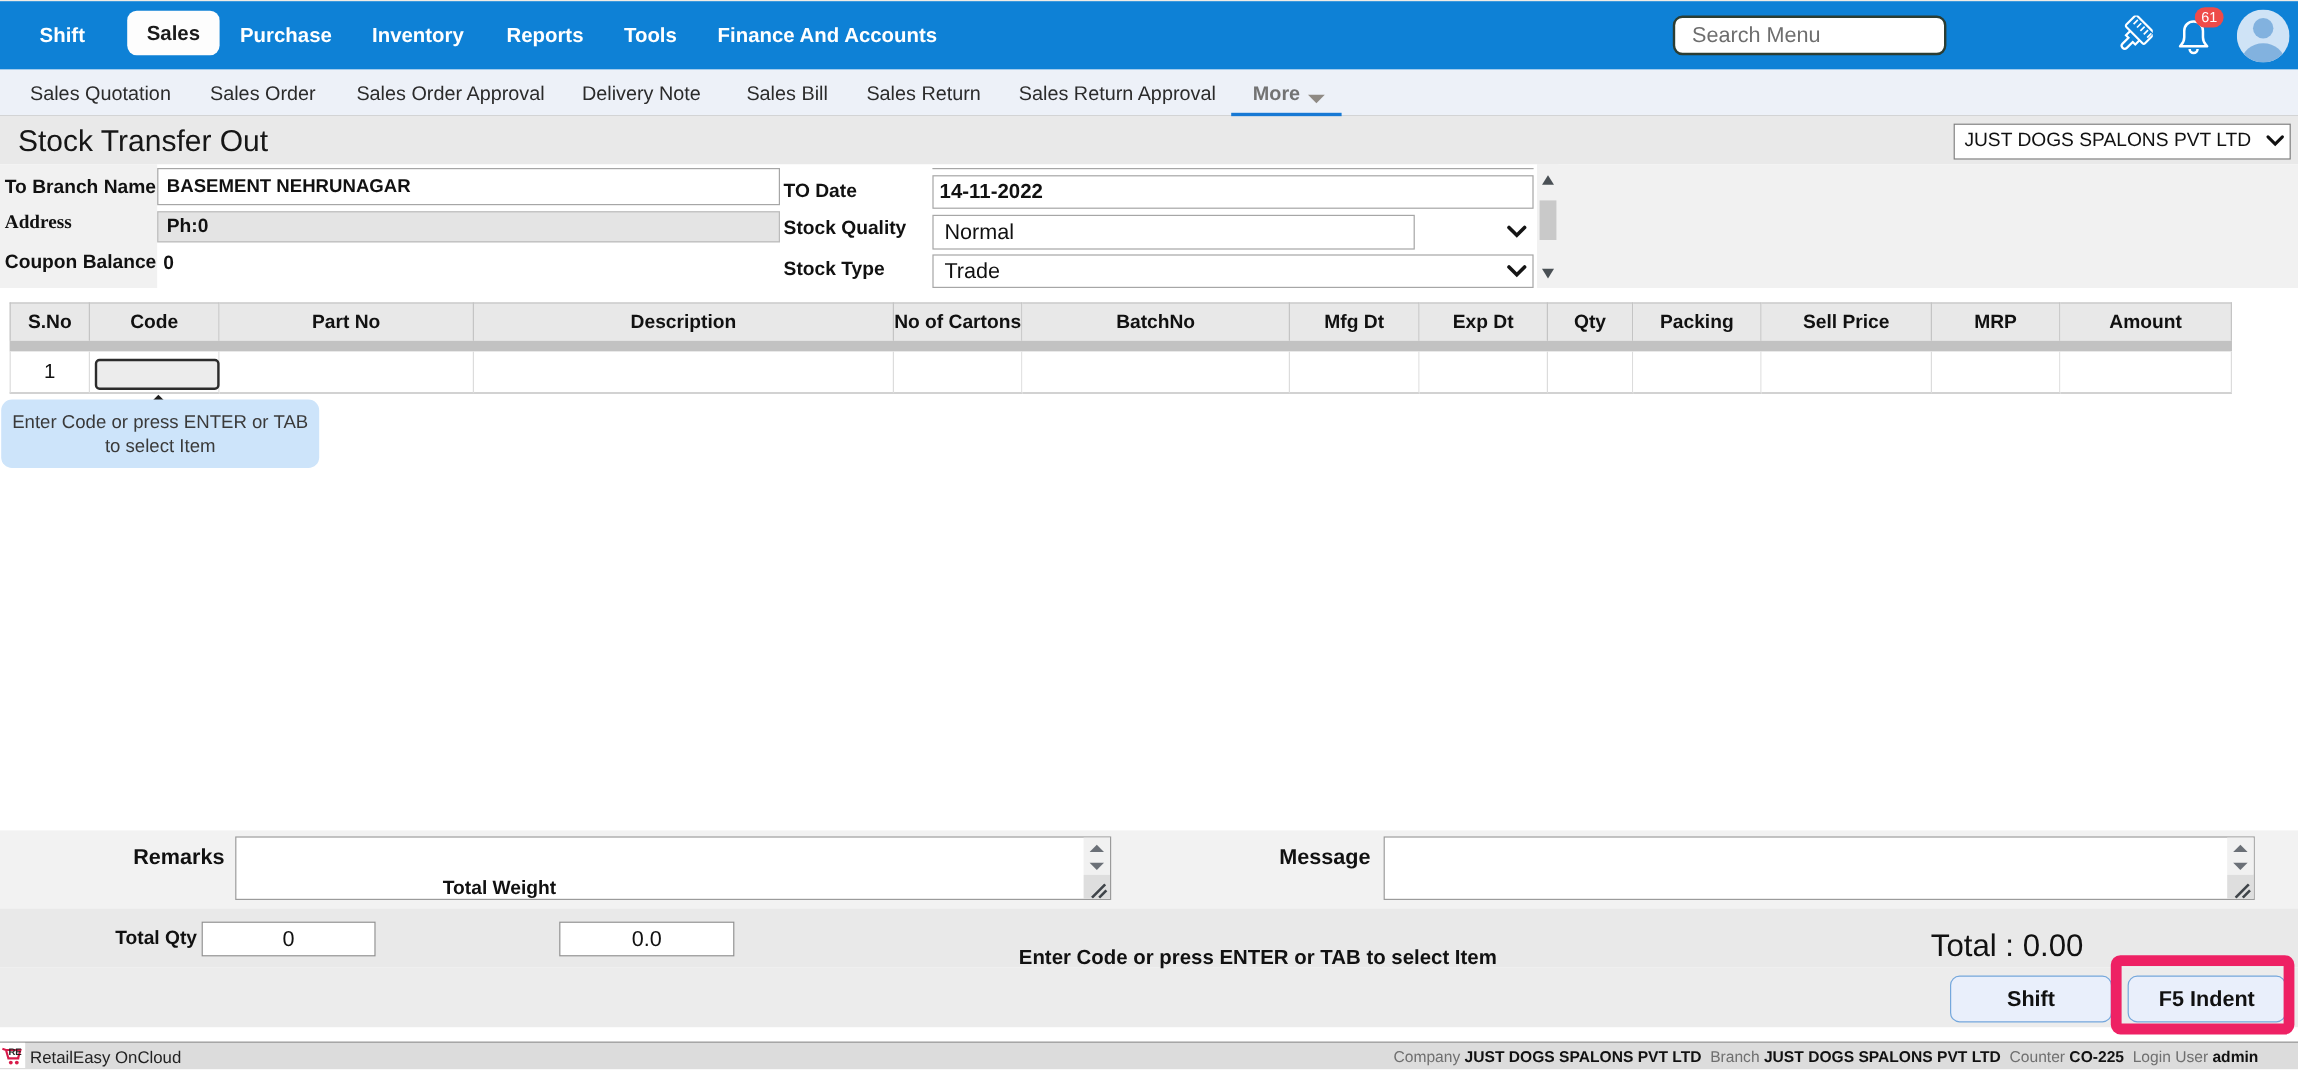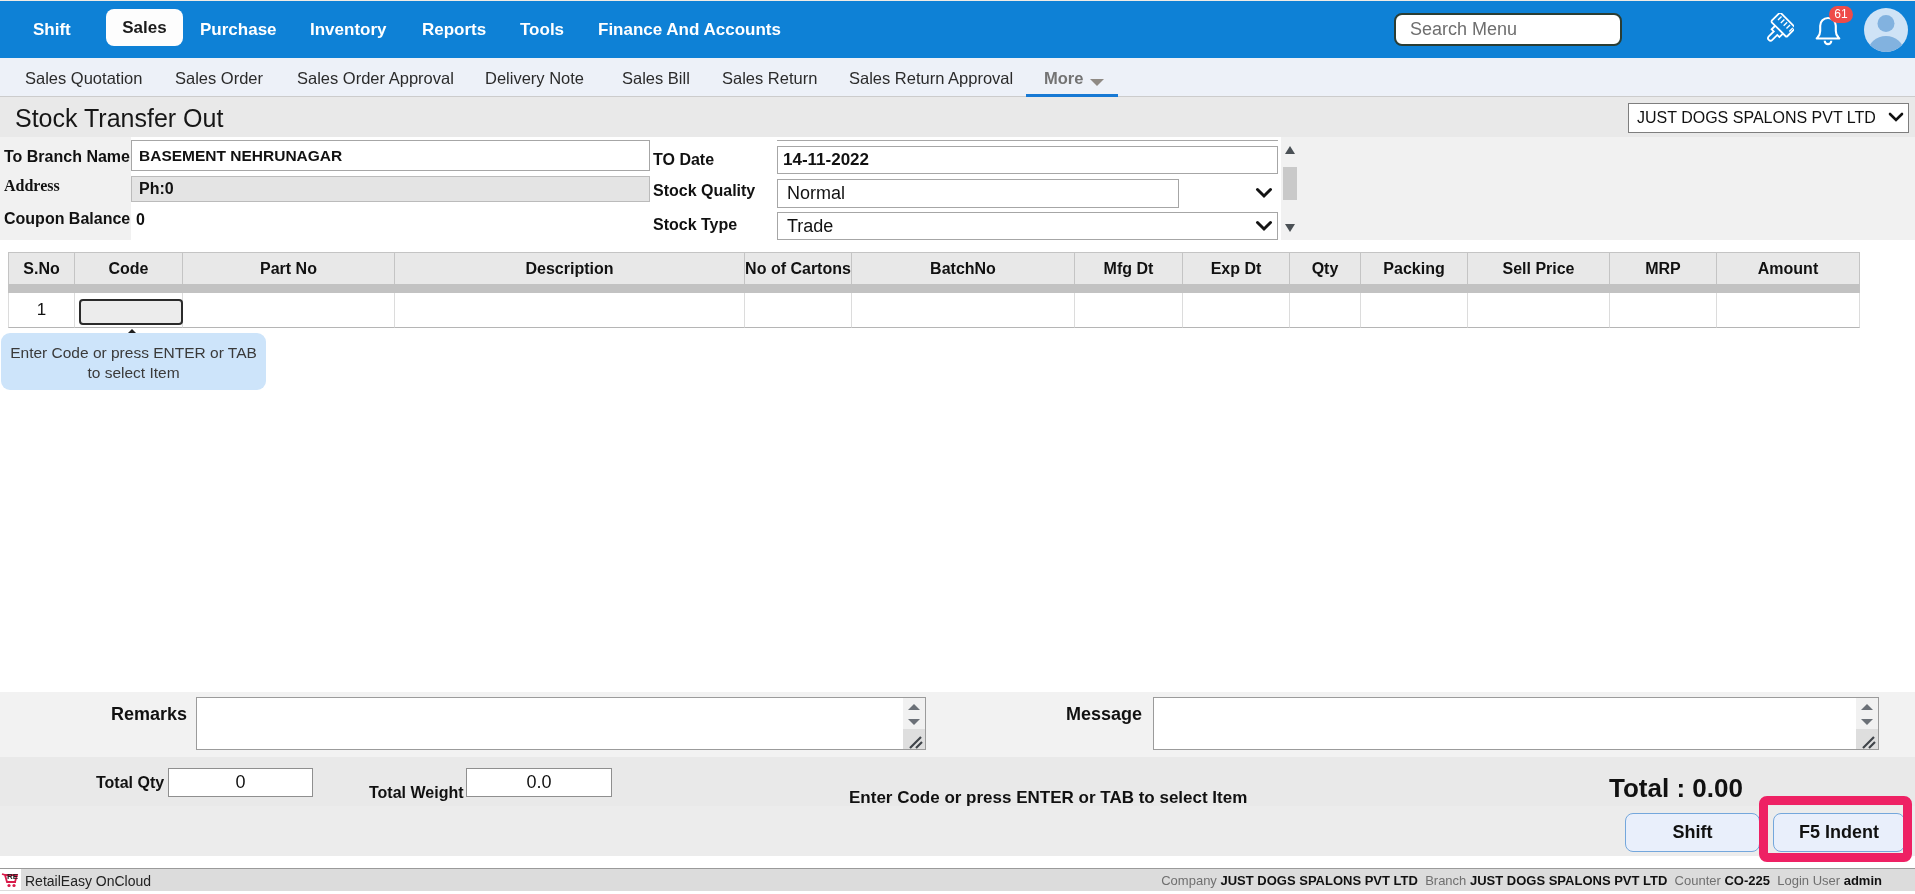--- a/index.html
+++ b/index.html
@@ -180,24 +180,24 @@
   </svg>
 <div class="abs" style="left:1856px; top:698px; width:22px; height:31px; background:#f1f1f1;"></div>
 <div class="abs" style="left:1861px; top:704px; width:0; height:0; border-left:6px solid transparent; border-right:6px solid transparent; border-bottom:6px solid #6b7077;"></div>
 <div class="abs" style="left:1861px; top:719px; width:0; height:0; border-left:6px solid transparent; border-right:6px solid transparent; border-top:6px solid #6b7077;"></div>
 <div class="abs" style="left:1856px; top:729px; width:22px; height:20px; background:#dedede;"></div>
 <svg class="abs" style="left:1862px; top:736px;" width="15" height="13" viewBox="0 0 15 13">
     <path d="M1 12 L12 1 M7 12 L13 6" stroke="#3f4449" stroke-width="2.2"></path>
   </svg>
 <span class="blabel" style="left:96px; top:774px;">Total Qty</span>
 <div class="tinput" style="left:168px; width:145px;">0</div>
-<span class="blabel" style="left:369px; top:784px;">Total Weight</span>
+<span class="blabel" style="left:369px; top:732px;">Total Weight</span>
 <div class="tinput" style="left:466px; width:146px;">0.0</div>
 <span class="blabel" style="left:849px; top:788px; font-size:17px;">Enter Code or press ENTER or TAB to select Item</span>
-<span style="position:absolute; left:1609px; top:773px; font-weight:bold; font-size:26px; color:#111;text-align:center;">Total : 0.00</span>
+<span style="position:absolute; left:1609px; top:773px; font-weight:normal; font-size:26px; color:#111;text-align:center;">Total : 0.00</span>
 <div class="btn" style="left:1625px; width:135px;">Shift</div>
 <div class="btn" style="left:1773px; width:132px;">F5 Indent</div>
 <div class="abs" id="pinkbox"></div>
 <div class="abs" id="statusbar"></div>
 <div class="abs" style="left:0px; top:869px; width:21px; height:21px; background:#ffffff;"></div>
 <svg class="abs" style="left:1px; top:870px;" width="19" height="19" viewBox="0 0 19 19">
   <path d="M1 4 L4 5 L6 12 L15 12" fill="none" stroke="#d81b4a" stroke-width="1.8"></path>
   <path d="M4 5 h12 l-2 7" fill="none" stroke="#d81b4a" stroke-width="1.8"></path>
   <circle cx="8" cy="15.5" r="1.6" fill="#d81b4a"></circle>
   <circle cx="13" cy="15.5" r="1.6" fill="#d81b4a"></circle>

